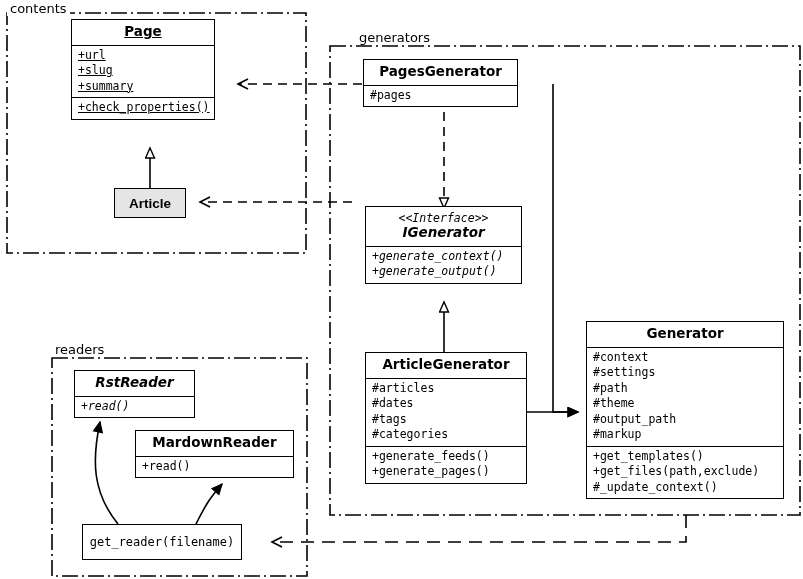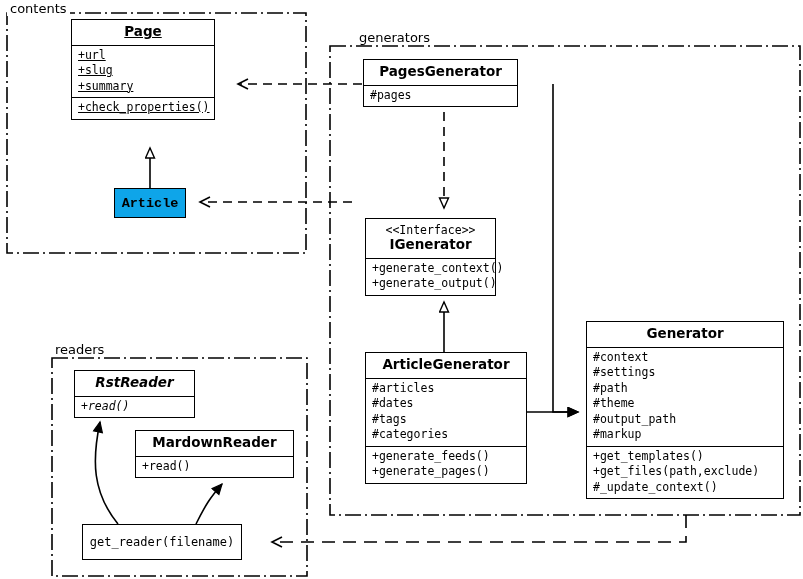--- a/index.html
+++ b/index.html
@@ -66,26 +66,26 @@
     padding: 2px 4px 3px 4px;
   }
   .uml .row {
     line-height: 15.5px;
     white-space: nowrap;
     padding-left: 2px;
   }
   .simplebox {
     position: absolute;
     border: 1.6px solid #000;
-    background: #0ea5e9;
+    background: #e5e5e5;
     box-sizing: border-box;
     display: flex;
     align-items: center;
     justify-content: center;
-    font-family: Liberation Mono, monospace;
+    font-family: Liberation Sans, sans-serif;
     font-weight: bold;
     font-size: 13.5px;
     color: #000;
   }
   .funcbox {
     position: absolute;
     border: 1.6px solid #000;
     background: #ffffff;
     box-sizing: border-box;
     display: flex;
@@ -186,21 +186,21 @@
     <span>Article</span>
   </div>
 
   <div class="uml" style="left:363px; top:59px; width:155px;">
     <div class="title">PagesGenerator</div>
     <div class="sep compartment">
       <div class="row">#pages</div>
     </div>
   </div>
 
-  <div class="uml" style="left:365px; top:218px; width:131px;">
+  <div class="uml" style="left:365px; top:206px; width:157px;font-style:italic;">
     <div class="title">
       <span class="stereotype">&lt;&lt;Interface&gt;&gt;</span>
       <span>IGenerator</span>
     </div>
     <div class="sep compartment">
       <div class="row">+generate_context()</div>
       <div class="row">+generate_output()</div>
     </div>
   </div>
 

